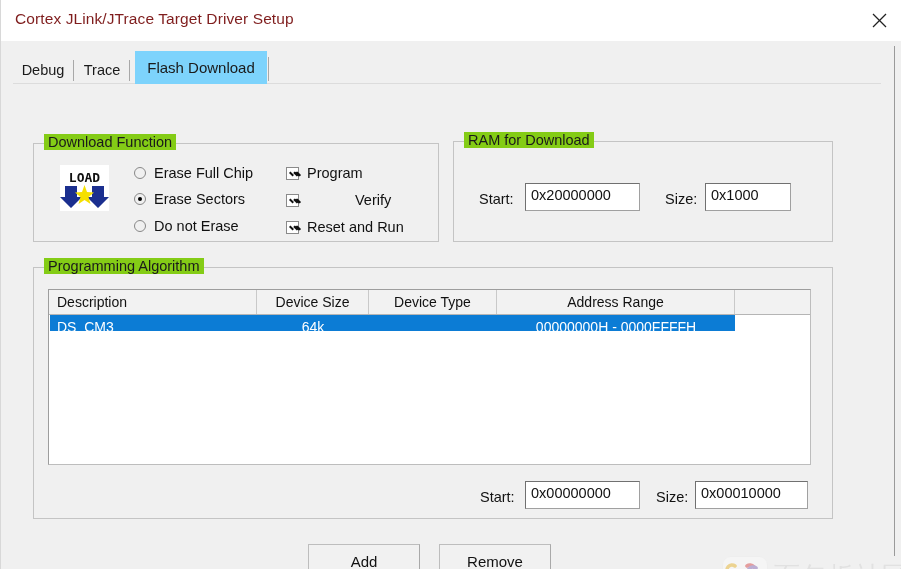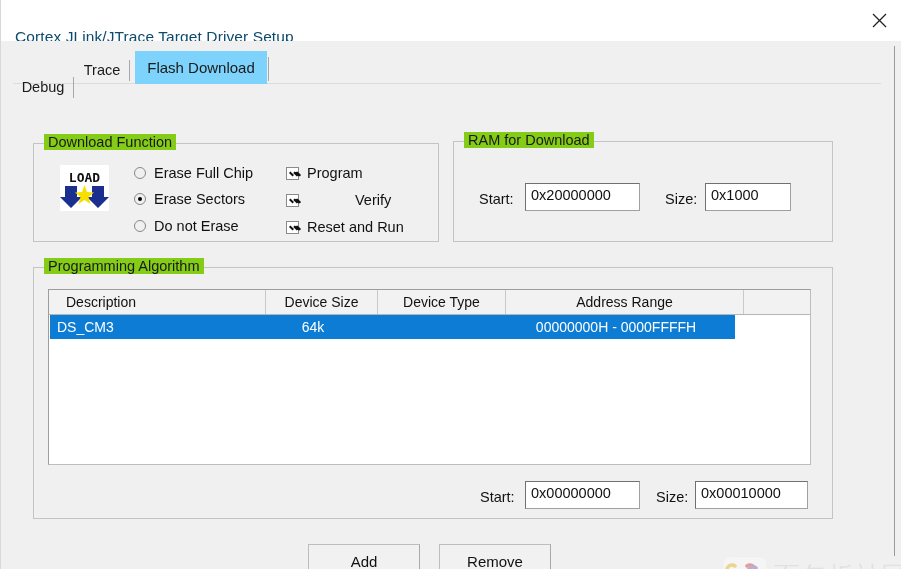--- a/index.html
+++ b/index.html
@@ -17,22 +17,22 @@
     box-sizing:border-box;
     border-left:1px solid #d8d8d8;
   }
   
   #titlebar{
     position:absolute;left:0;top:0;width:901px;height:41px;
     background:#ffffff;
     border-bottom:1px solid #e6e6e6;
   }
   #title-text{
-    position:absolute;left:14px;top:28px;
-    font-size:15.5px;letter-spacing:.1px;color:#0c4a6e;
+    position:absolute;left:14px;top:10px;
+    font-size:15.5px;letter-spacing:.1px;color:#7f1d1d;
     white-space:nowrap;
   }
   #close-btn{
     position:absolute;right:0;top:0;width:46px;height:40px;
     display:flex;align-items:center;justify-content:center;
     cursor:default;
   }
   #close-btn svg{display:block;}
   
   #client{
@@ -52,21 +52,21 @@
     position:absolute;top:6px;height:26px;
     font-size:14.5px;color:#1a1a1a;
     box-sizing:border-box;
     display:flex;align-items:center;justify-content:center;
     background:transparent;
     cursor:default;
   }
   .tab .sep{
     position:absolute;right:-1px;top:3px;width:1px;height:21px;background:#a8a8a8;
   }
-  #tab-debug{left:0;width:60px;margin-top:17px;}
+  #tab-debug{left:0;width:60px;}
   #tab-trace{left:62px;width:54px;}
   #tab-flash{
     left:122px;width:132px;top:0;height:33px;
     background:#7dd3fc;
     font-size:15px;
     align-items:center;
   }
   #tab-flash .sep{right:-2px;top:6px;height:24px;}
   #tabline{
     position:absolute;left:0px;top:32px;width:868px;height:1px;background:#dcdcdc;
@@ -170,31 +170,30 @@
     box-sizing:border-box;
   }
   .hcell{
     position:absolute;top:0;height:24px;
     display:flex;align-items:center;
     font-size:14px;color:#111;
     box-sizing:border-box;
     border-right:1px solid #c9c9c9;
     cursor:default;
     white-space:nowrap;
-    margin-left:9px;
   }
   .hcell.lft{padding-left:8px;justify-content:flex-start;}
   .hcell.ctr{justify-content:center;}
   #h-desc{left:0;width:208px;}
   #h-size{left:208px;width:112px;}
   #h-type{left:320px;width:128px;}
   #h-range{left:448px;width:238px;}
   #h-blank{left:686px;width:77px;border-right:none;}
   #row0{
-    position:absolute;left:1px;top:25px;width:685px;height:24px;
+    position:absolute;left:1px;top:25px;width:685px;height:16px;
     background:#0c7cd5;
     color:#ffffff;
     cursor:default;
   }
   .rcell{
     position:absolute;top:0;height:24px;
     display:flex;align-items:center;
     font-size:14px;
     box-sizing:border-box;white-space:nowrap;
   }

